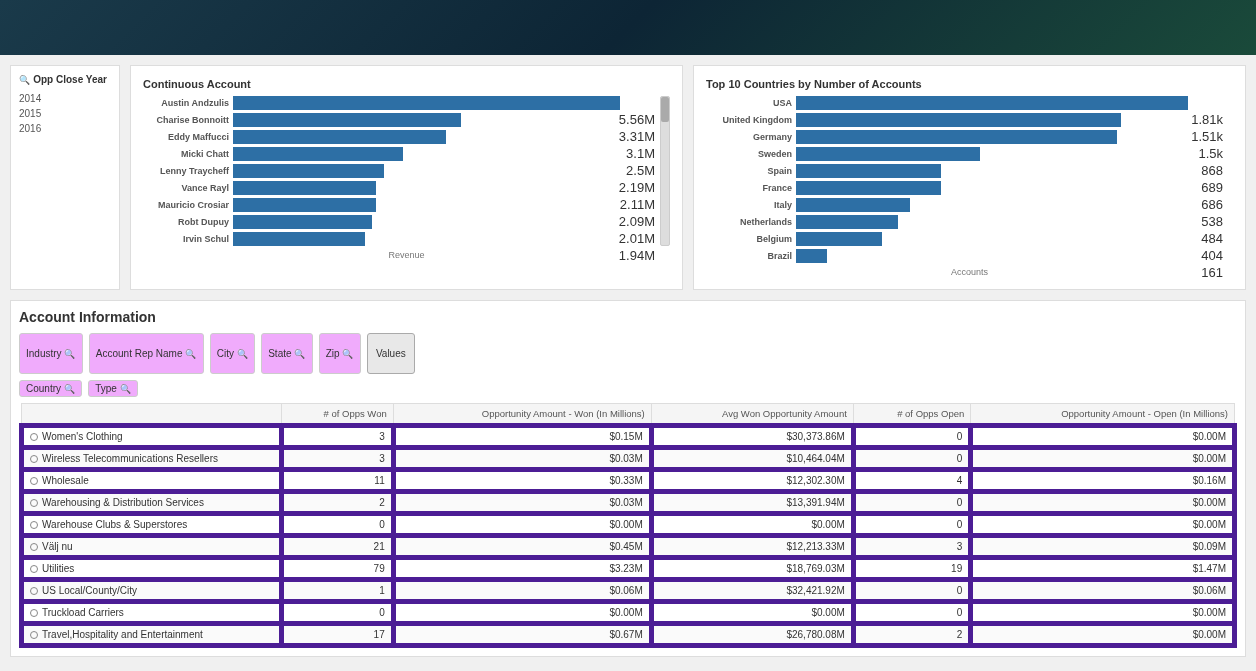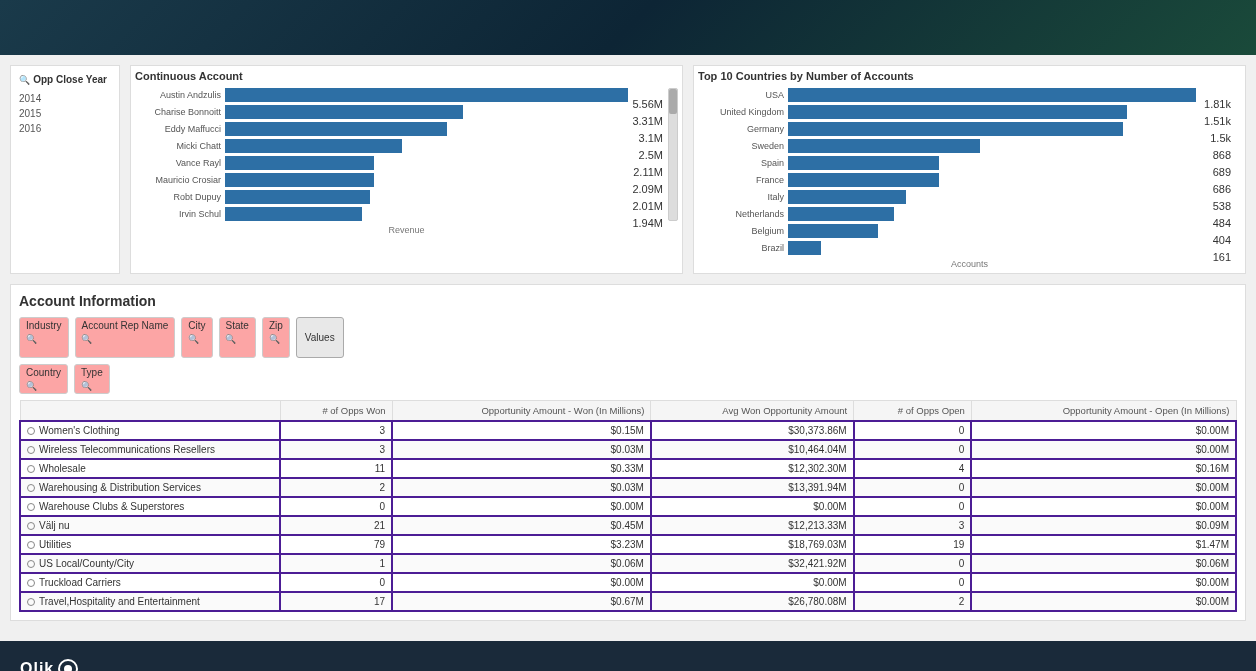--- a/index.html
+++ b/index.html
@@ -19,21 +19,21 @@
       padding: 10px;
     }
     .charts-row {
       display: flex;
       gap: 10px;
       margin-bottom: 10px;
     }
     .chart-panel {
       background: #fff;
       border: 1px solid #ddd;
-      padding: 4px;
+      padding: 12px;
       flex: 1;
     }
     .chart-title {
       font-size: 11px;
       font-weight: bold;
       color: #333;
       margin-bottom: 6px;
     }
     .year-filter-panel {
       background: #fff;
@@ -64,36 +64,37 @@
       align-items: center;
       margin-bottom: 3px;
     }
     .bar-label {
       font-size: 9px;
       color: #555;
       text-align: right;
       width: 90px;
       padding-right: 4px;
       white-space: nowrap;
+      font-weight: bold;
     }
     .bar-wrap {
       flex: 1;
       position: relative;
       height: 14px;
     }
     .bar-fill {
       height: 100%;
       background: #2d6fa5;
     }
     .bar-value {
-      font-size: 11px;
+      font-size: 13px;
       color: #333;
       position: absolute;
       right: -35px;
-      top: 10px;
+      top: 16px;
       white-space: nowrap;
     }
     .chart-x-label {
       font-size: 9px;
       color: #777;
       text-align: center;
       margin-top: 4px;
     }
     .account-info-section {
       background: #fff;
@@ -108,29 +109,29 @@
       margin-bottom: 8px;
     }
     .filters-row {
       display: flex;
       gap: 6px;
       flex-wrap: wrap;
       margin-bottom: 6px;
     }
     .filter-tag {
       display: flex;
-      background: #fca5a5;
+      align-items: center;
+      background: #f0abfc;
       border: 1px solid #ccc;
       border-radius: 3px;
       padding: 2px 6px;
       font-size: 10px;
       color: #333;
       cursor: pointer;
       gap: 3px;
-      flex-direction: column;
     }
     .filter-tag .search-icon {
       font-size: 9px;
       color: #666;
     }
     .values-btn {
       background: #e8e8e8;
       border: 1px solid #aaa;
       border-radius: 3px;
       padding: 14px 8px;
@@ -150,21 +151,21 @@
       text-align: right;
       font-size: 9.5px;
       color: #555;
       font-weight: normal;
     }
     .data-table th:first-child {
       text-align: left;
       width: 260px;
     }
     .data-table td {
-      border: 2px solid #4c1d95;
+      border: 5px solid #4c1d95;
       padding: 3px 6px;
       text-align: right;
       color: #333;
     }
     .data-table td:first-child {
       text-align: left;
     }
     .data-table tr:nth-child(even) td {
       background: #fafafa;
     }
@@ -242,20 +243,27 @@
           <div class="bar-wrap">
               <div class="bar-fill" style="width:55%"></div>
               <span class="bar-value">3.1M</span>
             </div>
         </div>
         <div class="bar-row">
           <div class="bar-label">Micki  Chatt</div>
           <div class="bar-wrap">
               <div class="bar-fill" style="width:44%"></div>
               <span class="bar-value">2.5M</span>
+            </div>
+        </div>
+        <div class="bar-row">
+          <div class="bar-label">Lenny  Traycheff</div>
+          <div class="bar-wrap">
+              <div class="bar-fill" style="width:39%"></div>
+              <span class="bar-value">2.19M</span>
             </div>
         </div>
         <div class="bar-row">
           <div class="bar-label">Vance  Rayl</div>
           <div class="bar-wrap">
               <div class="bar-fill" style="width:37%"></div>
               <span class="bar-value">2.11M</span>
             </div>
         </div>
         <div class="bar-row">

